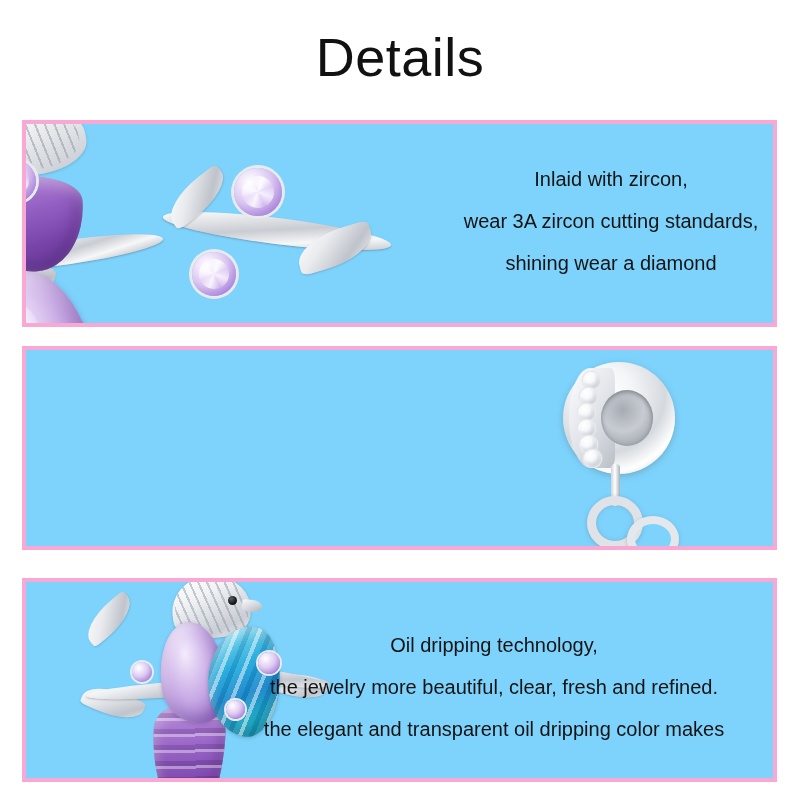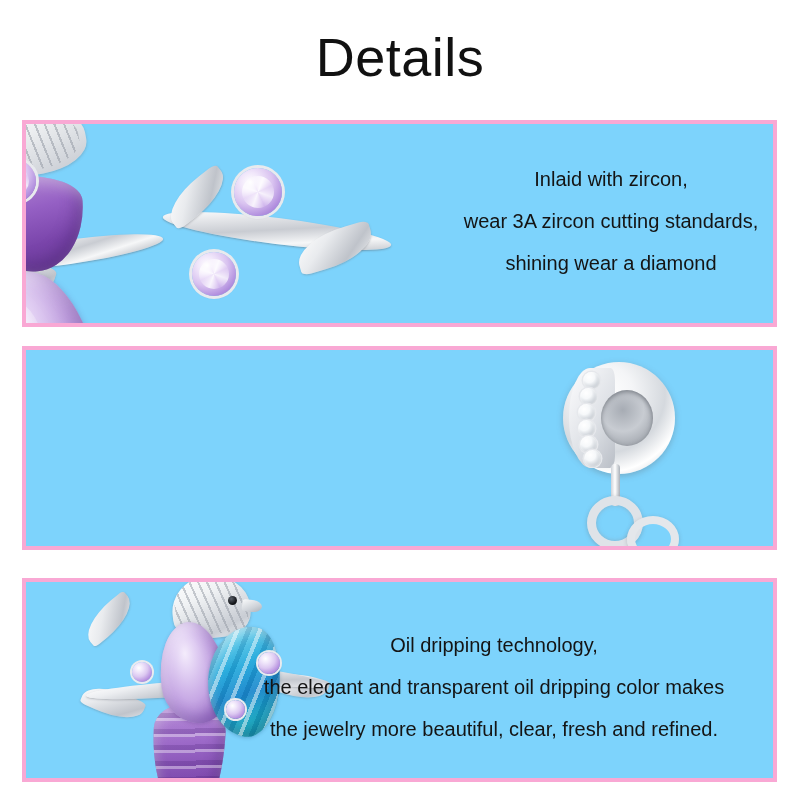--- a/index.html
+++ b/index.html
@@ -418,18 +418,18 @@
       <div id="b-gem"></div>
       <div id="b-wing"></div>
       <div id="b-eye"></div>
       <div class="b-cz" id="b-cz-1"></div>
       <div class="b-cz" id="b-cz-2"></div>
       <div class="b-cz" id="b-cz-3"></div>
     </div>
 
     <div class="text-block" id="text-3">
       <span class="line">Oil dripping technology,</span>
+      <span class="line">the jewelry more beautiful, clear, fresh and refined.</span>
       <span class="line">the elegant and transparent oil dripping color makes</span>
-      <span class="line">the jewelry more beautiful, clear, fresh and refined.</span>
     </div>
   </div>
 
 </div>
 
 </body></html>

